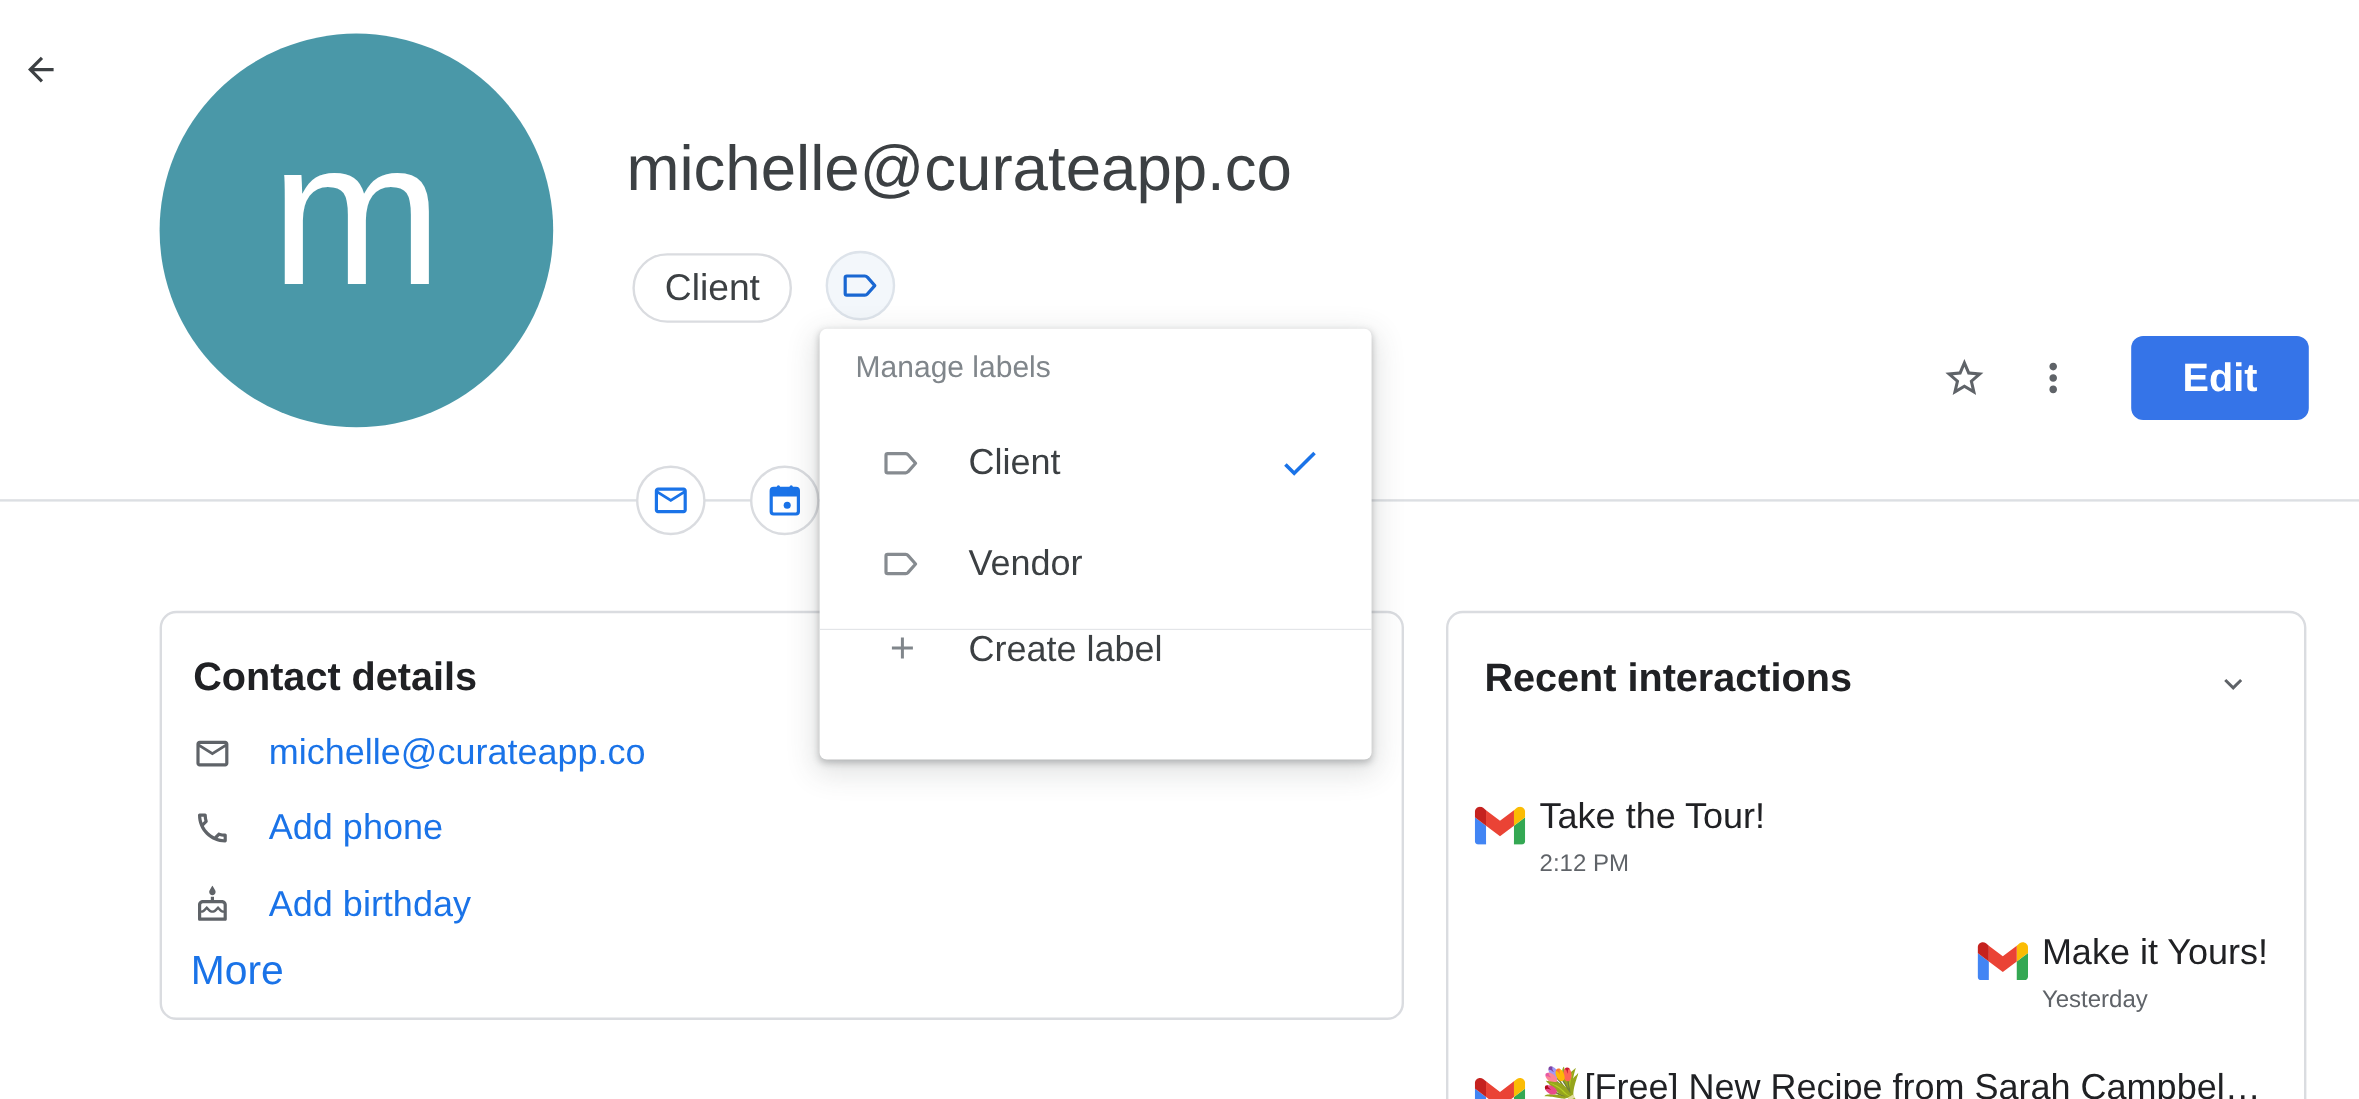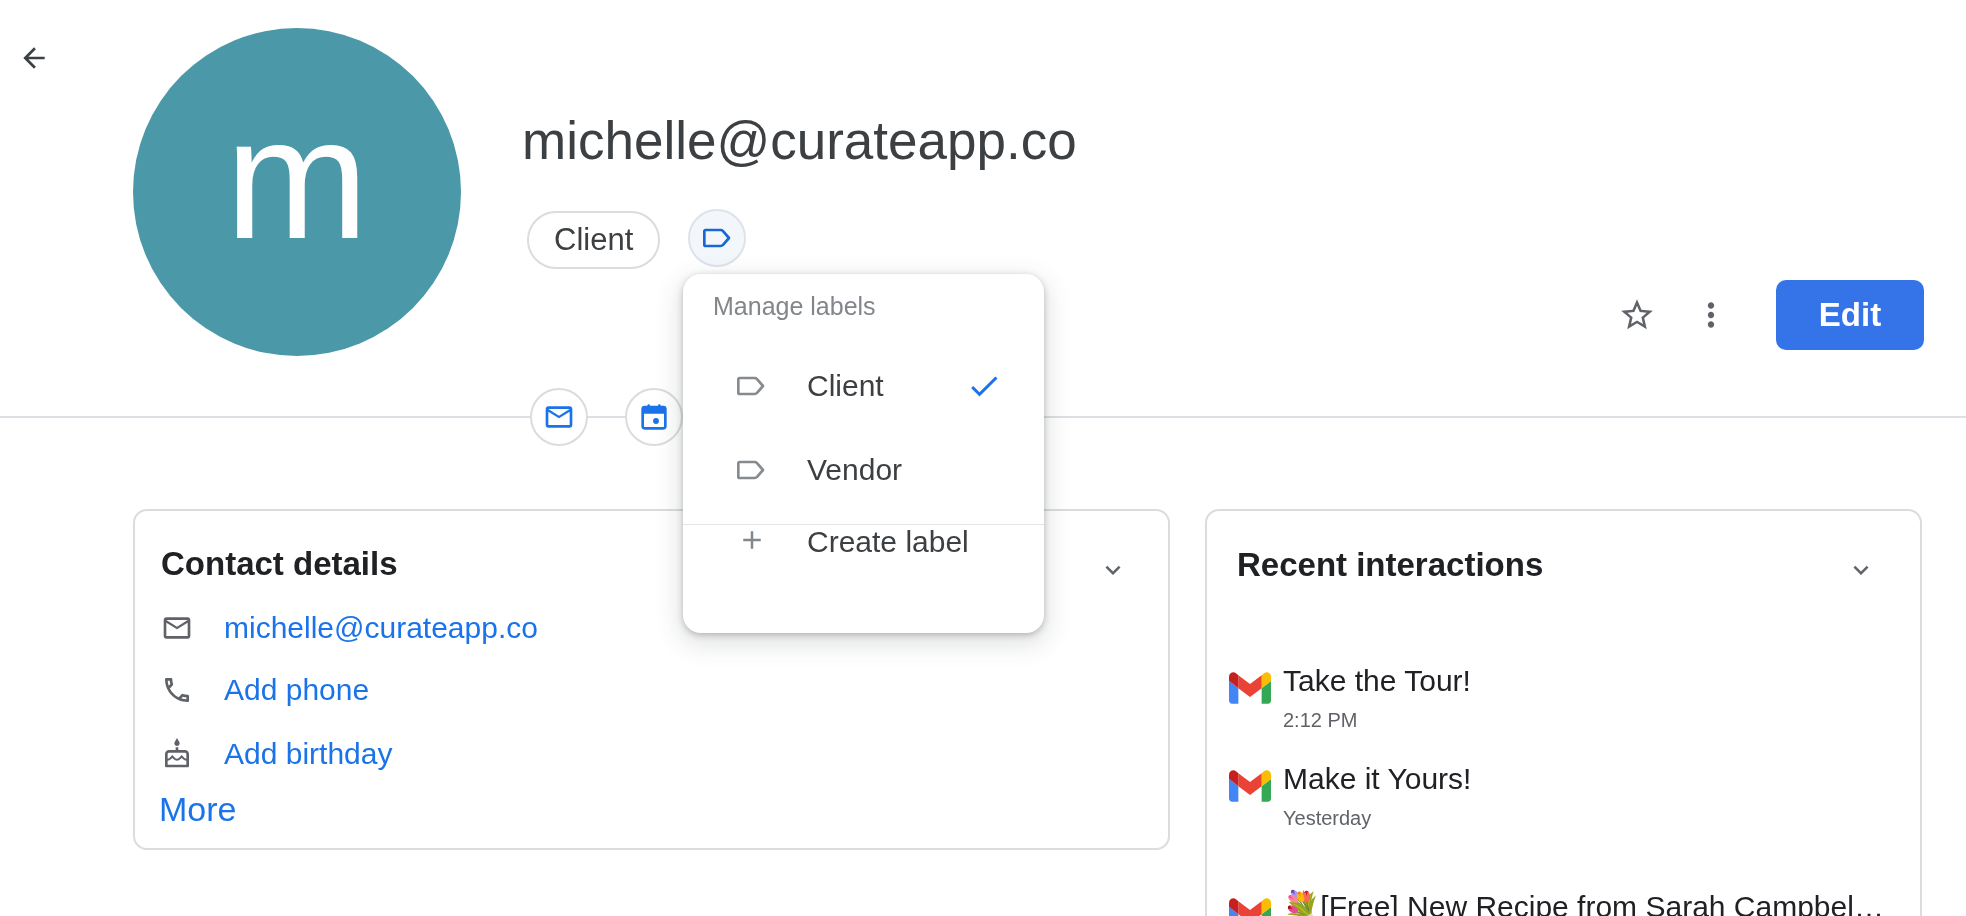--- a/index.html
+++ b/index.html
@@ -52,27 +52,27 @@
   .card-chevron svg{width:30px;height:30px;}
 
   .c-row{position:absolute;left:26px;display:flex;align-items:center;gap:31px;height:44px;}
   .c-row .c-icon{width:32px;height:32px;color:var(--text_secondary);flex:none;}
   .c-row .c-icon svg{width:32px;height:32px;}
   .c-row a{font-size:30px;color:var(--link_blue);text-decoration:none;white-space:nowrap;}
   .c-row-1{top:95px;} .c-row-2{top:157px;} .c-row-3{top:221px;}
   .more-link{position:absolute;left:24px;top:279px;font-size:34px;color:var(--link_blue);}
 
   .r-item{position:absolute;left:22px;right:30px;display:flex;gap:12px;text-align:left;margin-top:47px;}
-  .r-item-1{top:104px;} .r-item-2{top:202px;} .r-item-3{top:330px;}
+  .r-item-1{top:104px;} .r-item-2{top:217px;justify-content:flex-end;} .r-item-3{top:330px;}
   .gmail{width:42px;height:32px;margin-top:10px;flex:none;}
   .r-text{display:flex;flex-direction:column;min-width:0;}
   .r-title{font-size:30px;line-height:38px;color:var(--text_primary);white-space:nowrap;overflow:hidden;text-overflow:ellipsis;}
   .r-time{font-size:20px;line-height:36px;color:var(--text_secondary);margin-top:2px;}
 
-  .dropdown{position:absolute;left:683px;top:274px;width:361px;height:359px;background:#fff;border-radius:18px;
+  .dropdown{position:absolute;left:683px;top:274px;width:460px;height:359px;background:#fff;border-radius:6px;
         box-shadow:0 2px 6px rgba(60,64,67,.3),0 8px 24px 4px rgba(60,64,67,.15);z-index:10;}
   .dd-header{position:absolute;left:30px;top:16px;font-size:25px;line-height:32px;color:var(--menu_header_gray);}
   .dd-item{position:absolute;left:0;width:100%;height:84px;display:flex;align-items:center;box-sizing:border-box;}
   .dd-client{top:70px;} .dd-vendor{top:154px;}
   .dd-icon{margin-left:52px;width:32px;height:32px;color:#868b90;flex:none;}
   .dd-icon svg{width:32px;height:32px;}
   .dd-label{margin-left:40px;font-size:30px;color:#3c4043;}
   .dd-check{position:absolute;right:42px;top:24px;width:36px;height:36px;color:var(--check_blue);}
   .dd-check svg{width:36px;height:36px;}
   .dd-divider{position:absolute;left:0;top:250px;width:100%;height:1px;background:#e3e5e8;}

